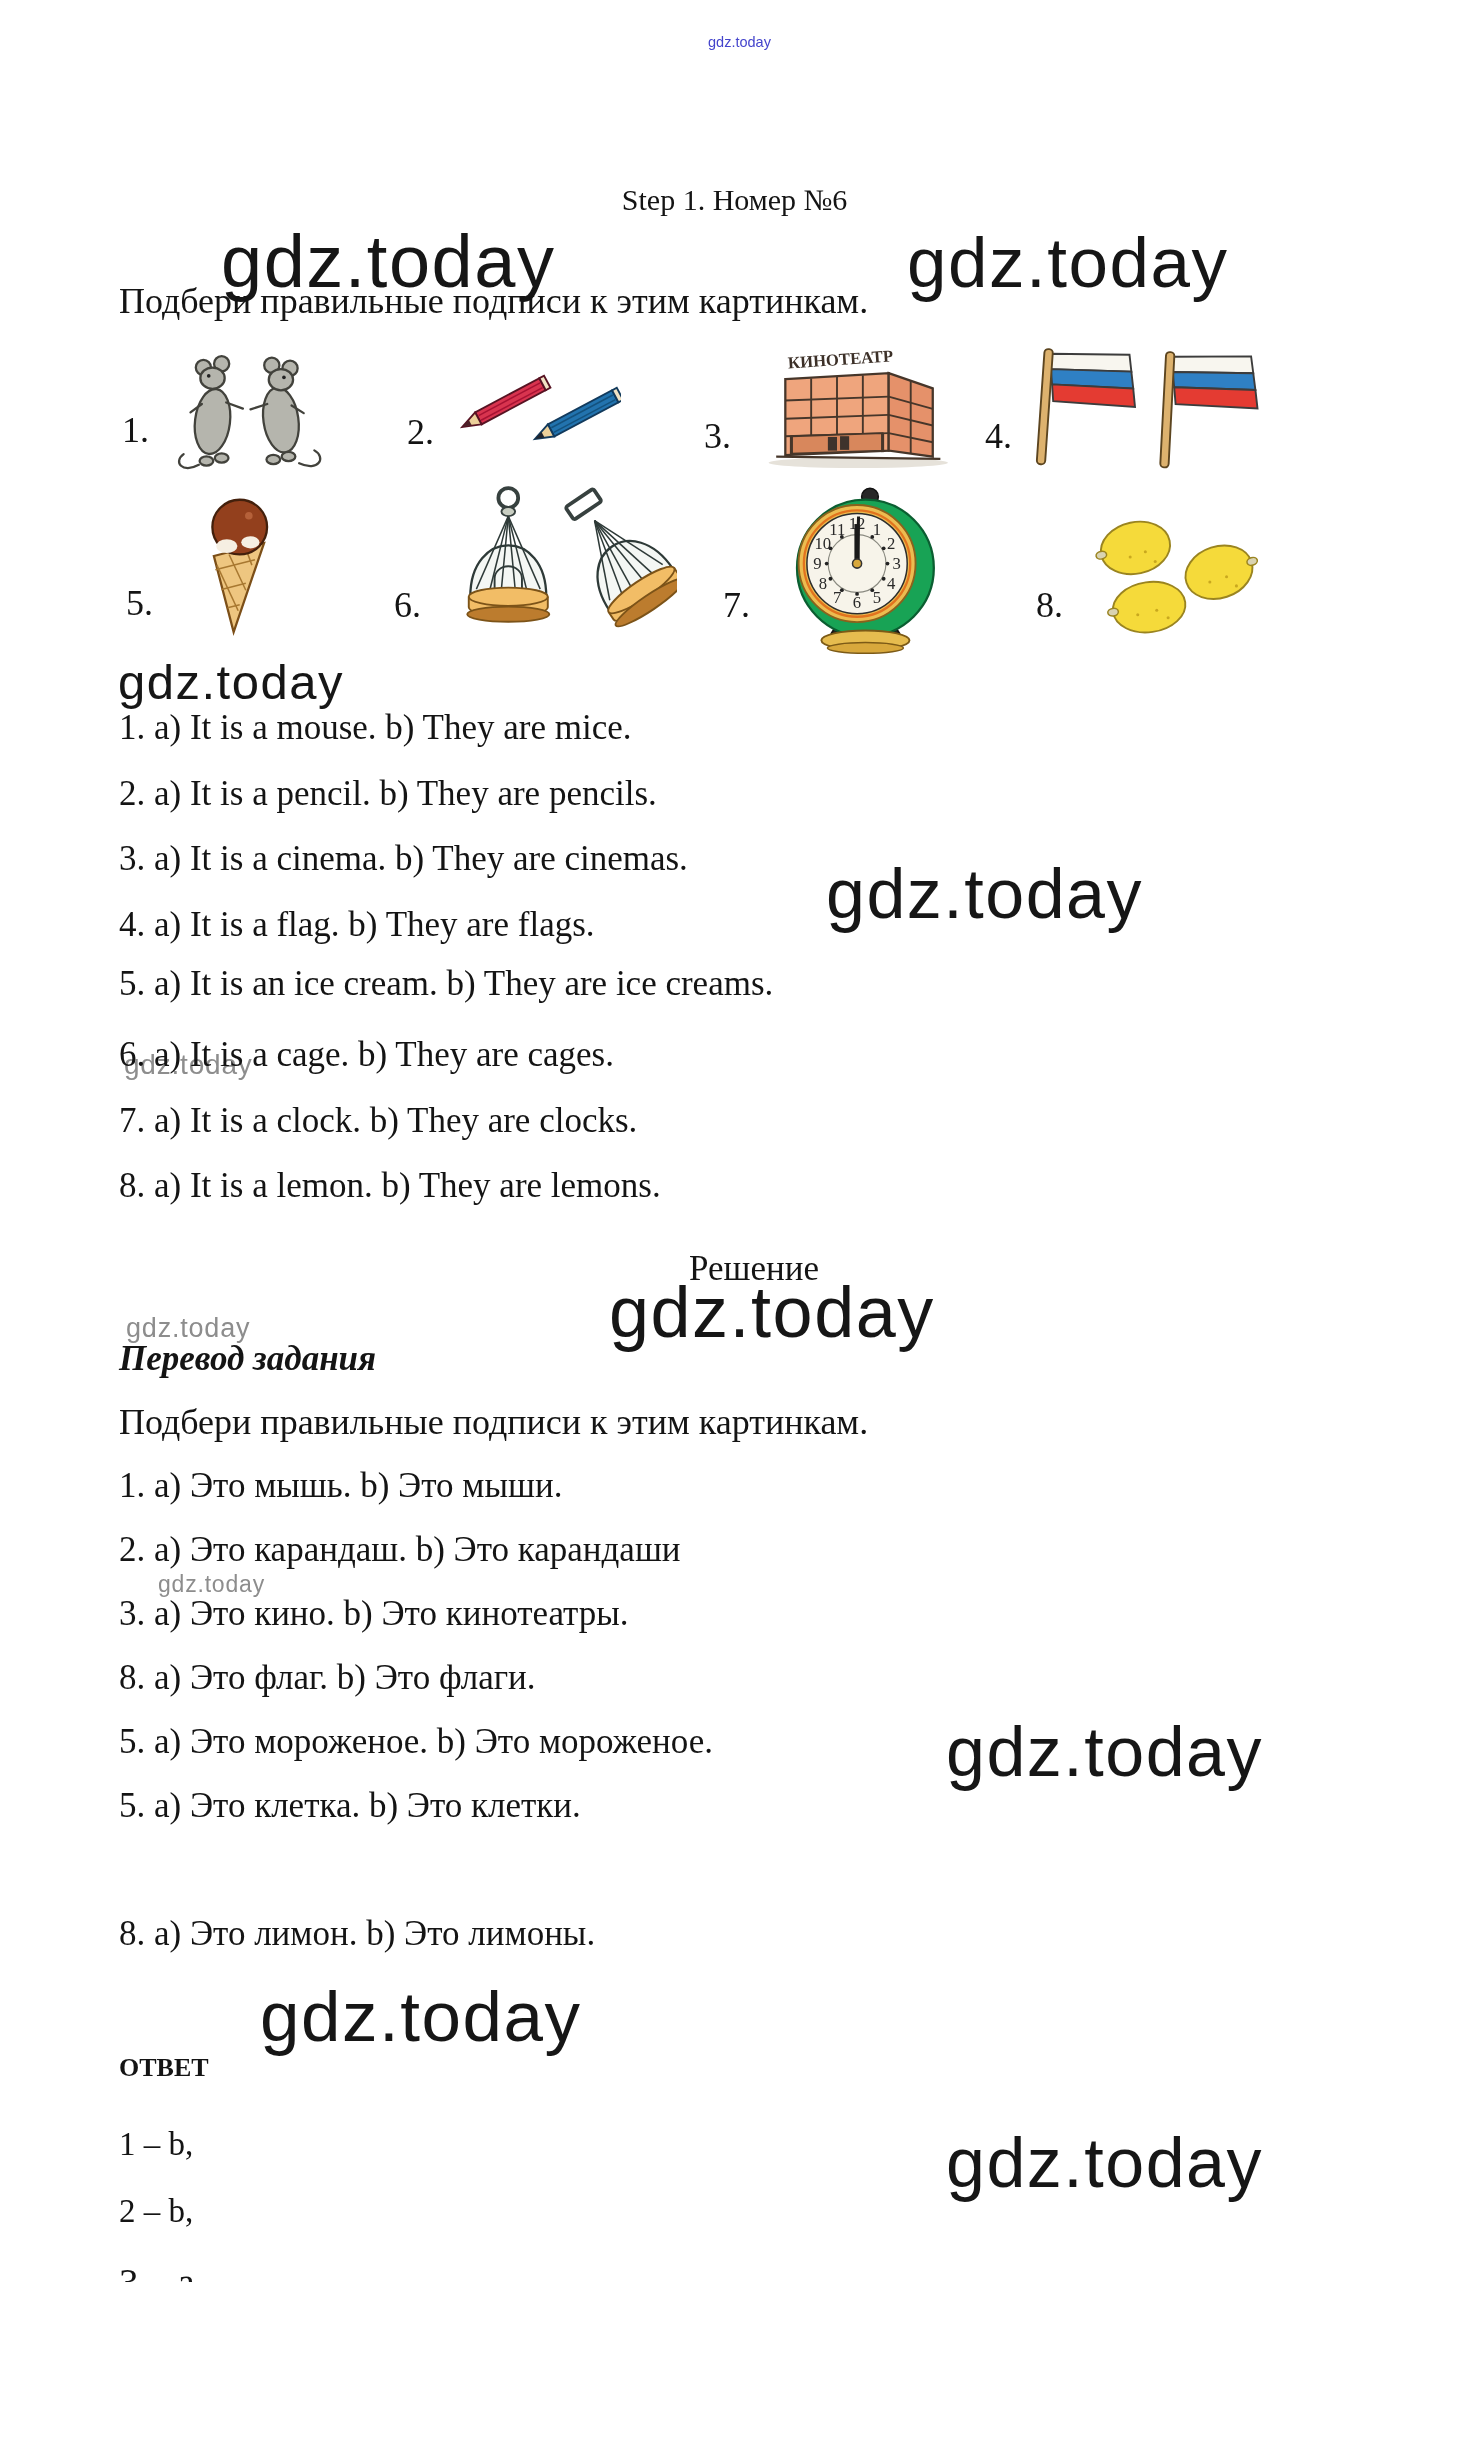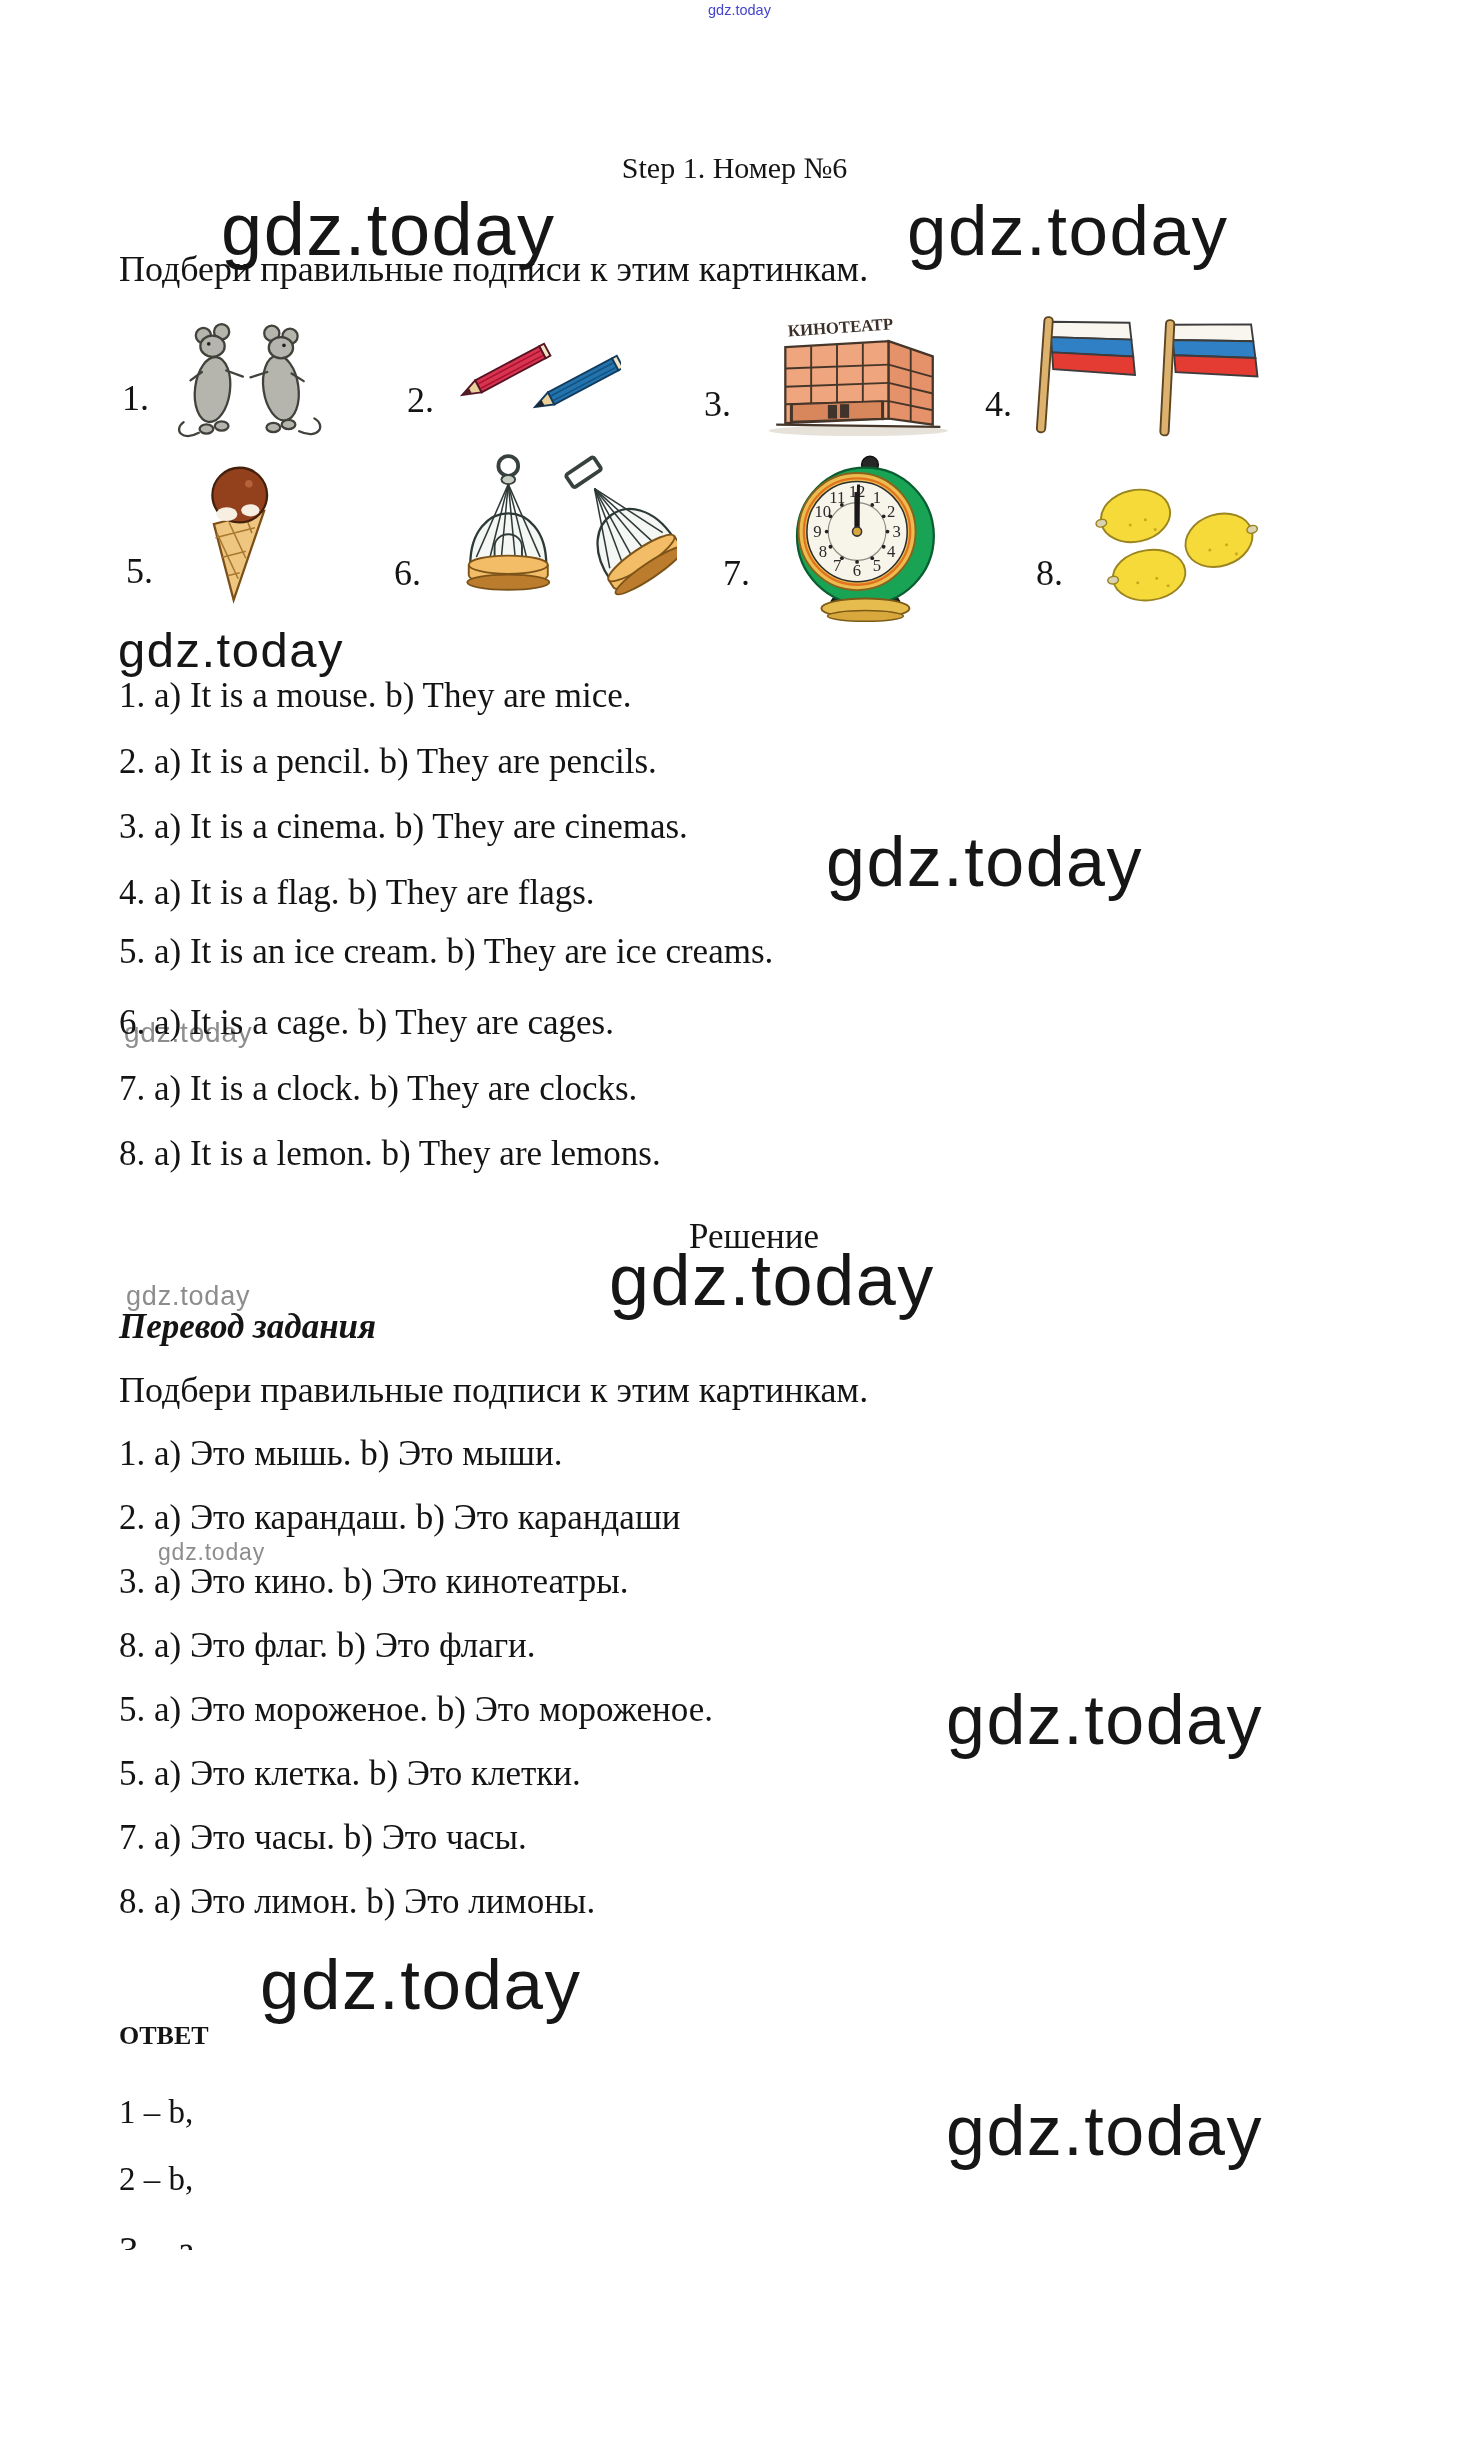--- a/index.html
+++ b/index.html
@@ -1,17 +1,17 @@
 <!DOCTYPE html>
 <html style="font-size:12px"><head>
 <meta charset="utf-8">
 <style>
   html,body{margin:0;padding:0;background:#ffffff;}
   #page{position:relative;width:1482px;height:2250px;background:#ffffff;overflow:hidden;
-        font-family:"Liberation Serif", serif;color:#141414;}
+        font-family:"Liberation Serif", serif;color:#141414;margin-top:32px;}
   .abs{position:absolute;white-space:nowrap;}
   .txt{font-size:35px;line-height:1.1;}
   .num{font-size:36px;}
   .title{font-size:30px;}
   .wm{font-family:"Liberation Sans", sans-serif;font-weight:300;letter-spacing:1.5px;color:#161616;}
   .wm-big{font-size:72px;}
   .wm-med{font-size:49px;}
   .wm-gray{color:#8d8d8d;font-weight:400;letter-spacing:0.8px;}
   .heading-bold{font-weight:bold;}
   .heading-italic{font-style:italic;font-weight:bold;}
@@ -280,21 +280,20 @@
   <div class="abs" style="left:689px;top:1217px;font-size:35px;">Решение</div>
   <div class="abs heading-italic" style="left:119px;top:1307px;font-size:35px;text-align:center;">Перевод задания</div>
   <div class="abs txt" style="left:119px;top:1371px;font-size:36px;">Подбери правильные подписи к этим картинкам.</div>
 
   <div class="abs txt" style="left:119px;top:1435px;">1. a) Это мышь. b) Это мыши.</div>
   <div class="abs txt" style="left:119px;top:1499px;">2. a) Это карандаш. b) Это карандаши</div>
   <div class="abs txt" style="left:119px;top:1563px;">3. a) Это кино. b) Это кинотеатры.</div>
   <div class="abs txt" style="left:119px;top:1627px;">8. a) Это флаг. b) Это флаги.</div>
   <div class="abs txt" style="left:119px;top:1691px;">5. a) Это мороженое. b) Это мороженое.</div>
   <div class="abs txt" style="left:119px;top:1755px;">5. a) Это клетка. b) Это клетки.</div>
-  <div class="abs txt" style="left:119px;top:1819px;">7. a) Это часы. b) Это часы.</div>
   <div class="abs txt" style="left:119px;top:1883px;">8. a) Это лимон. b) Это лимоны.</div>
 
   <div class="abs heading-bold" style="left:119px;top:2021px;font-size:26px;">ОТВЕТ</div>
   <div class="abs" style="left:119px;top:2094px;font-size:33px;">1 – b,</div>
   <div class="abs" style="left:119px;top:2161px;font-size:33px;">2 – b,</div>
   <div class="abs" style="left:119px;top:2228px;font-size:39px;">3 – a,</div>
 
 </div>
 
 

